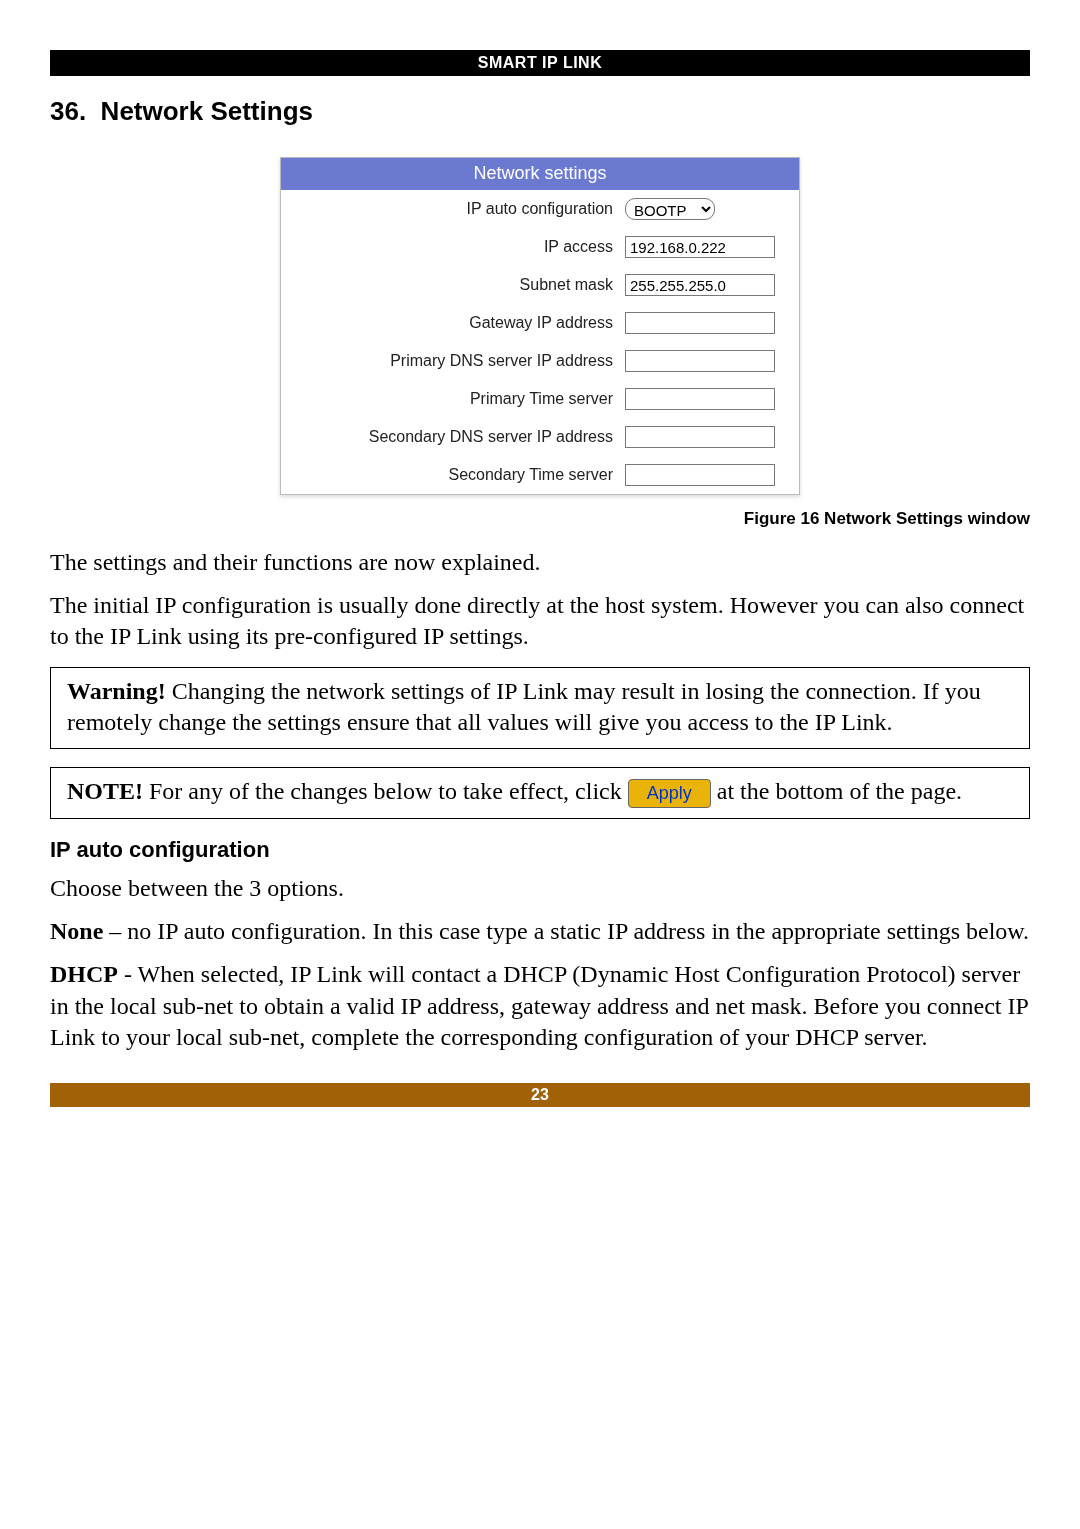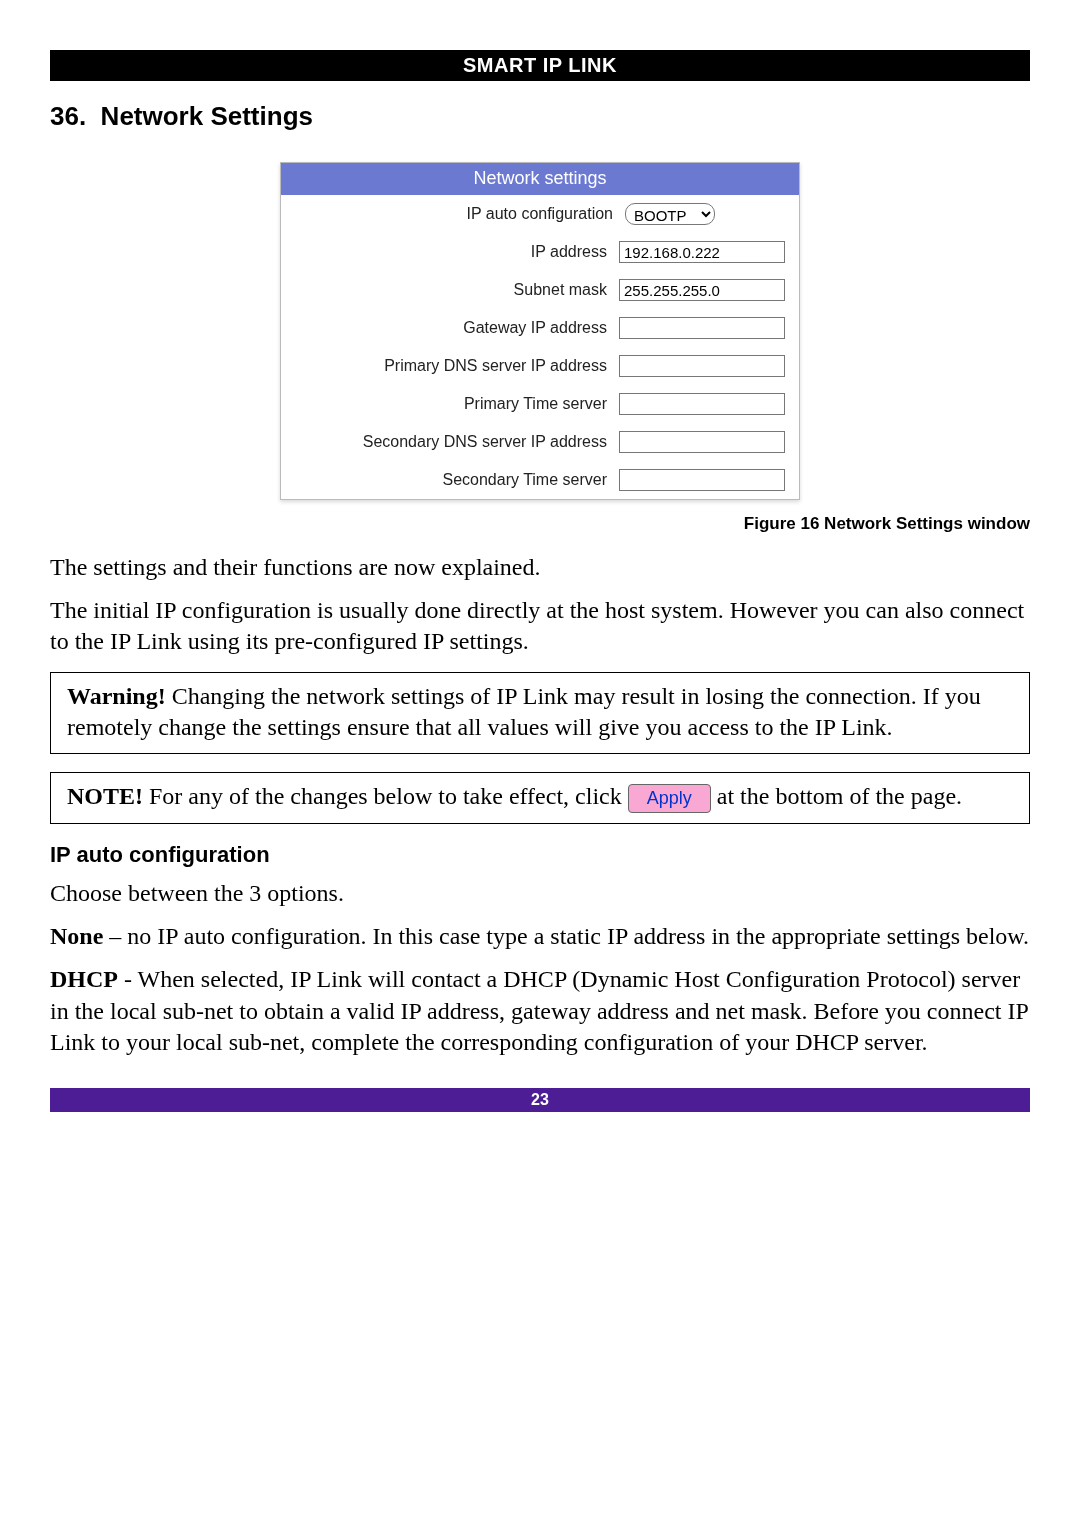--- a/index.html
+++ b/index.html
@@ -15,21 +15,21 @@
     margin: 0 auto;
     box-sizing: border-box;
     padding: 50px 50px 30px 50px;
     position: relative;
   }
   .black-bar {
     background: #000;
     color: #fff;
     font-family: Arial, Helvetica, sans-serif;
     font-weight: bold;
-    font-size: 20px;
+    font-size: 16px;
     text-align: center;
     padding: 4px 0;
     letter-spacing: 0.5px;
   }
   .section-heading {
     font-family: Verdana, Arial, sans-serif;
     font-weight: bold;
     font-size: 26px;
     margin: 20px 0 30px 0;
   }
@@ -50,21 +50,21 @@
     font-family: Arial, Helvetica, sans-serif;
     font-weight: bold;
     font-size: 18px;
     line-height: 1.1;
     cursor: pointer;
   }
   .inline-btn svg { margin-right: 6px; flex: 0 0 auto; }
   .apply-btn {
     display: inline-block;
     vertical-align: middle;
-    background: #f9a8d4;
+    background: #eab308;
     color: #0033cc;
     font-family: Arial, Helvetica, sans-serif;
     font-size: 18px;
     border: 1px solid #666;
     border-radius: 4px;
     padding: 2px 18px;
     cursor: pointer;
   }
   .figure-wrap {
     margin: 15px auto 10px auto;
@@ -94,21 +94,21 @@
     padding-right: 12px;
     font-family: Arial, Helvetica, sans-serif;
     font-size: 16px;
     color: #222;
   }
   .panel-row .ctrl {
     flex: 0 0 160px;
   }
   .panel-row select,
   .panel-row input[type="text"] {
-    width: 166px;
+    width: 150px;
     box-sizing: border-box;
     font-family: Arial, Helvetica, sans-serif;
     font-size: 15px;
     padding: 2px 4px;
     border: 1px solid #777;
     background: #fff;
     height: 22px;
   }
   .panel-row select { width: 90px; border-radius: 10px; }
   .figure-caption {
@@ -122,21 +122,21 @@
     padding: 8px 12px 10px 16px;
     margin: 14px 0 18px 0;
   }
   .sub-heading {
     font-family: Verdana, Arial, sans-serif;
     font-weight: bold;
     font-size: 22px;
     margin: 18px 0 10px 0;
   }
   .footer-bar {
-    background: #4c1d95;
+    background: #a16207;
     color: #fff;
     font-family: Arial, Helvetica, sans-serif;
     font-weight: bold;
     font-size: 16px;
     text-align: center;
     padding: 3px 0;
     margin-top: 30px;
   }
   b.label { font-weight: bold; }
   .ctr { text-align: right; }
@@ -160,21 +160,21 @@
       <div class="panel-row">
         <div class="lbl">IP auto configuration</div>
         <div class="ctrl">
           <select>
             <option>BOOTP</option>
           </select>
         </div>
       </div>
 
       <div class="panel-row">
-        <div class="lbl">IP address</div>
+        <div class="lbl">IP access</div>
         <div class="ctrl"><input type="text" value="192.168.0.222" style=""></div>
       </div>
 
       <div class="panel-row">
         <div class="lbl">Subnet mask</div>
         <div class="ctrl"><input type="text" value="255.255.255.0" style=""></div>
       </div>
 
       <div class="panel-row">
         <div class="lbl">Gateway IP address</div>

